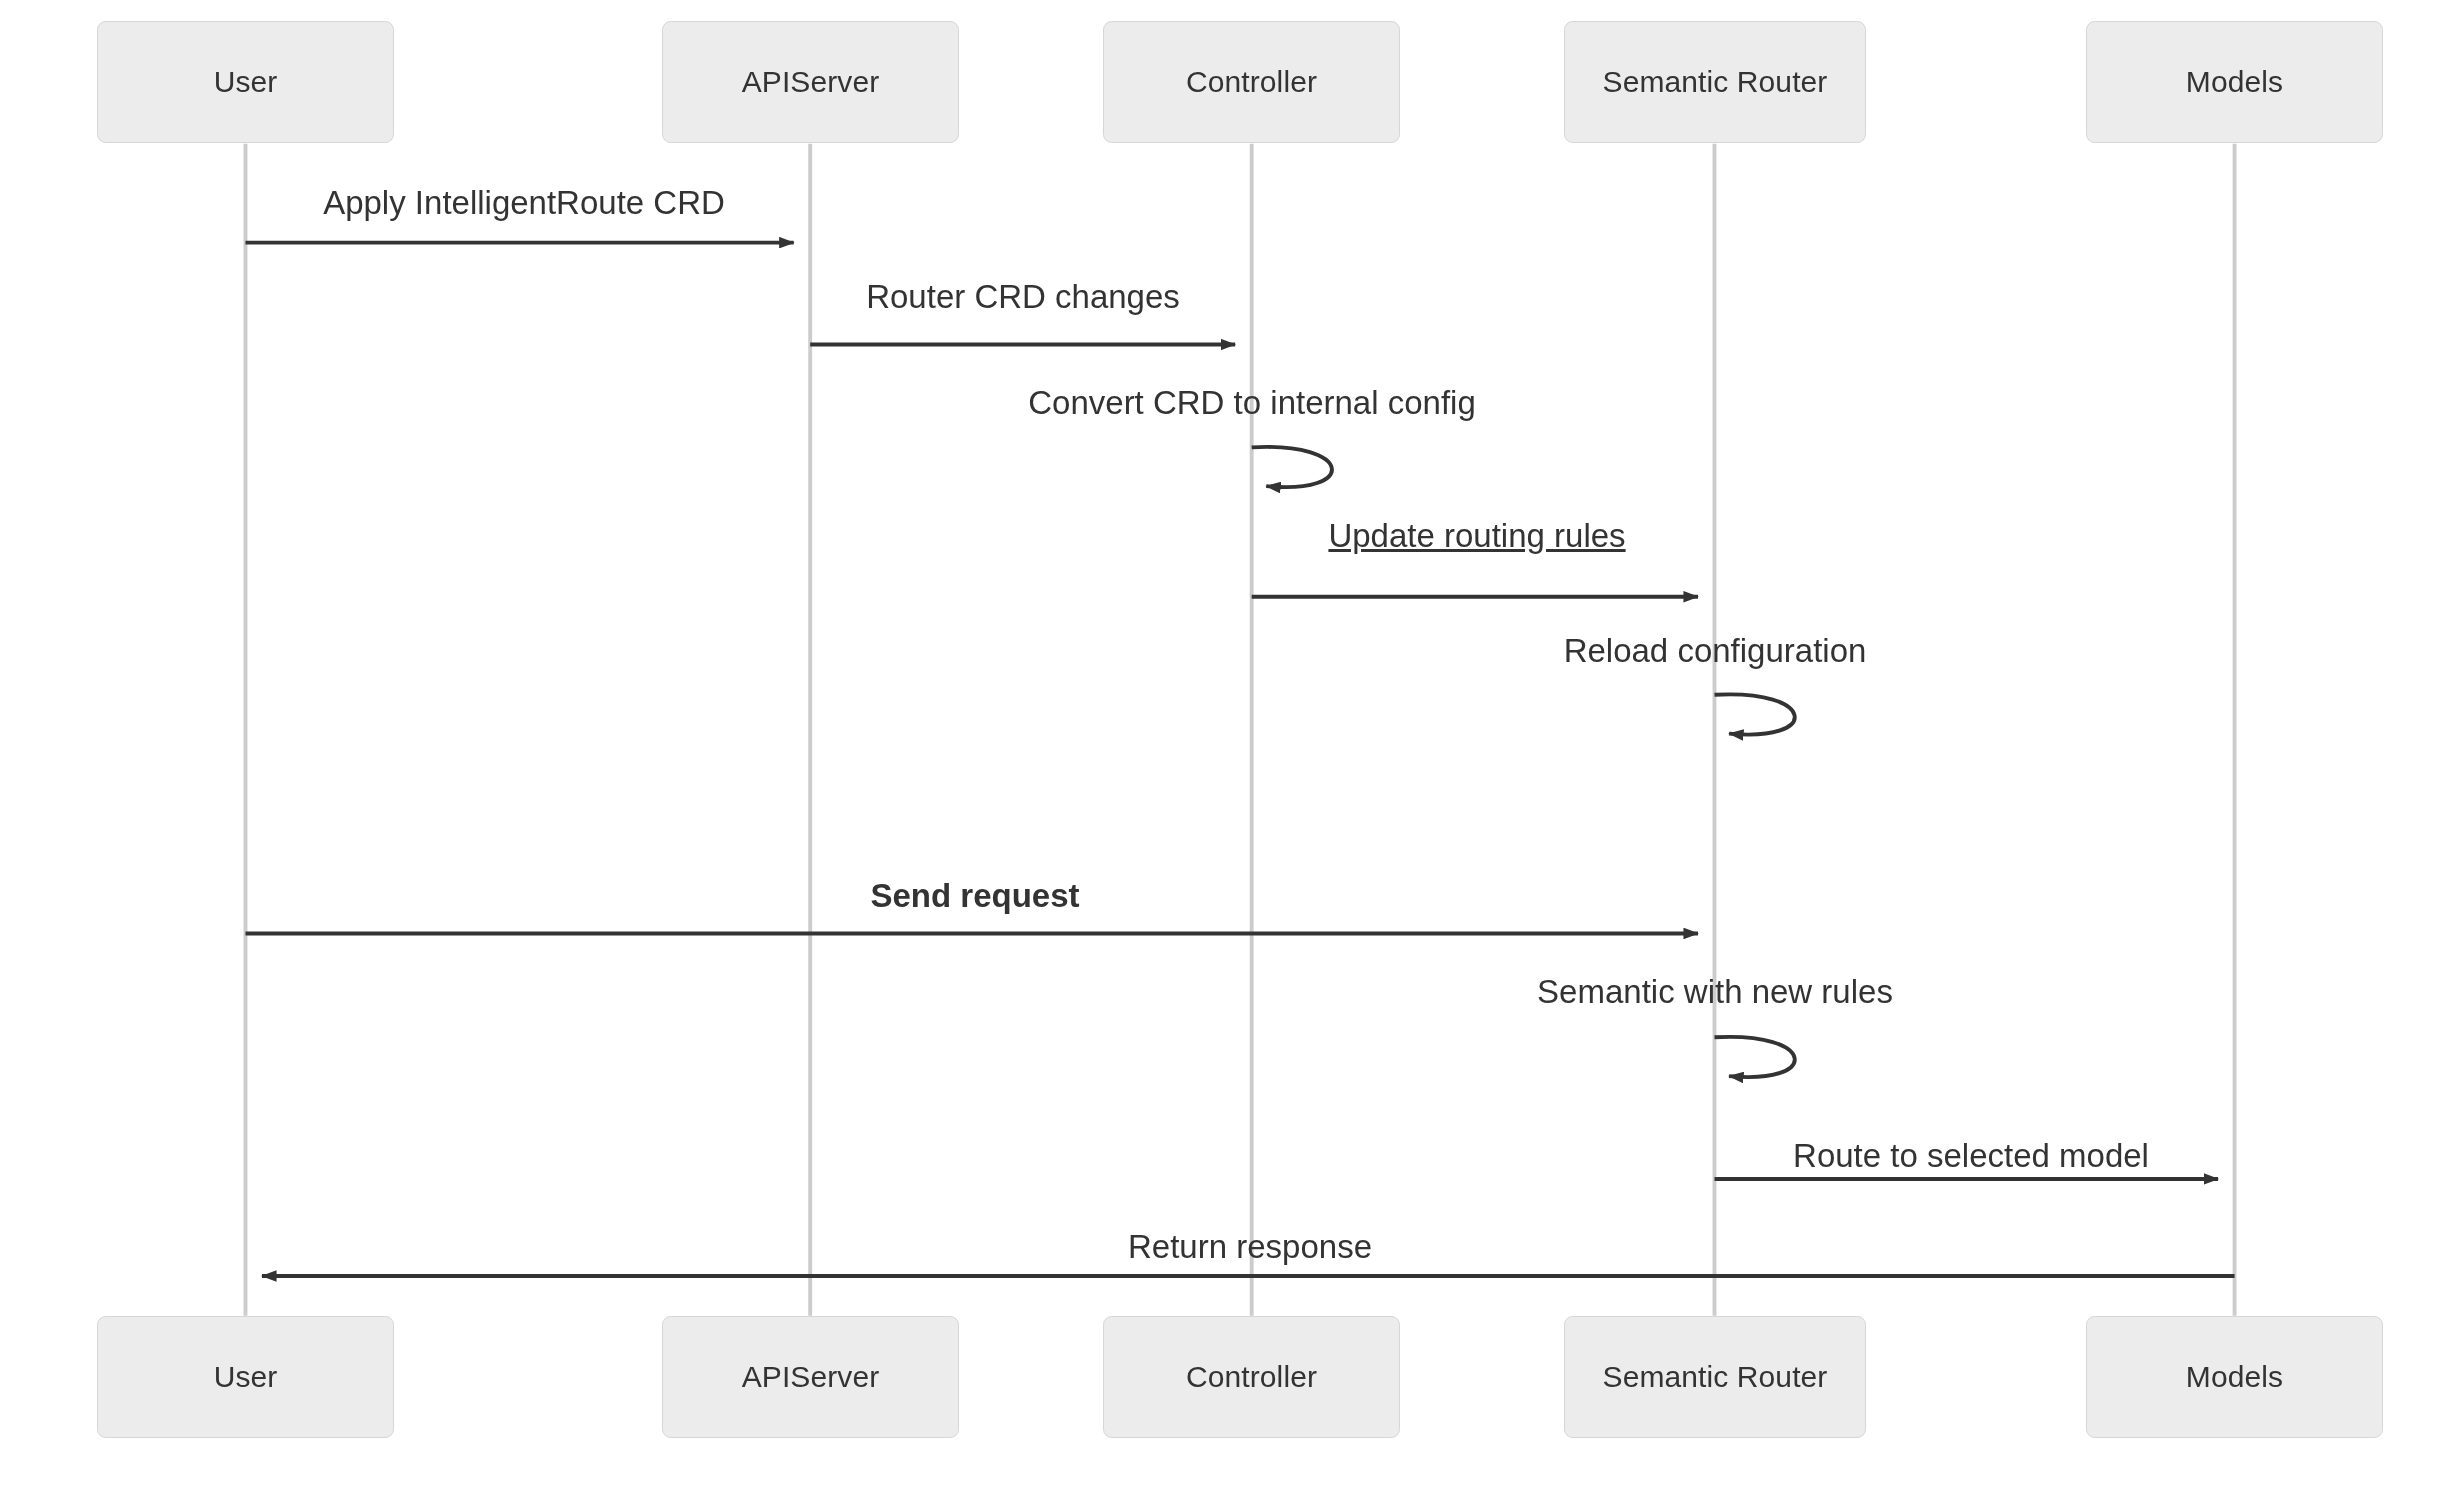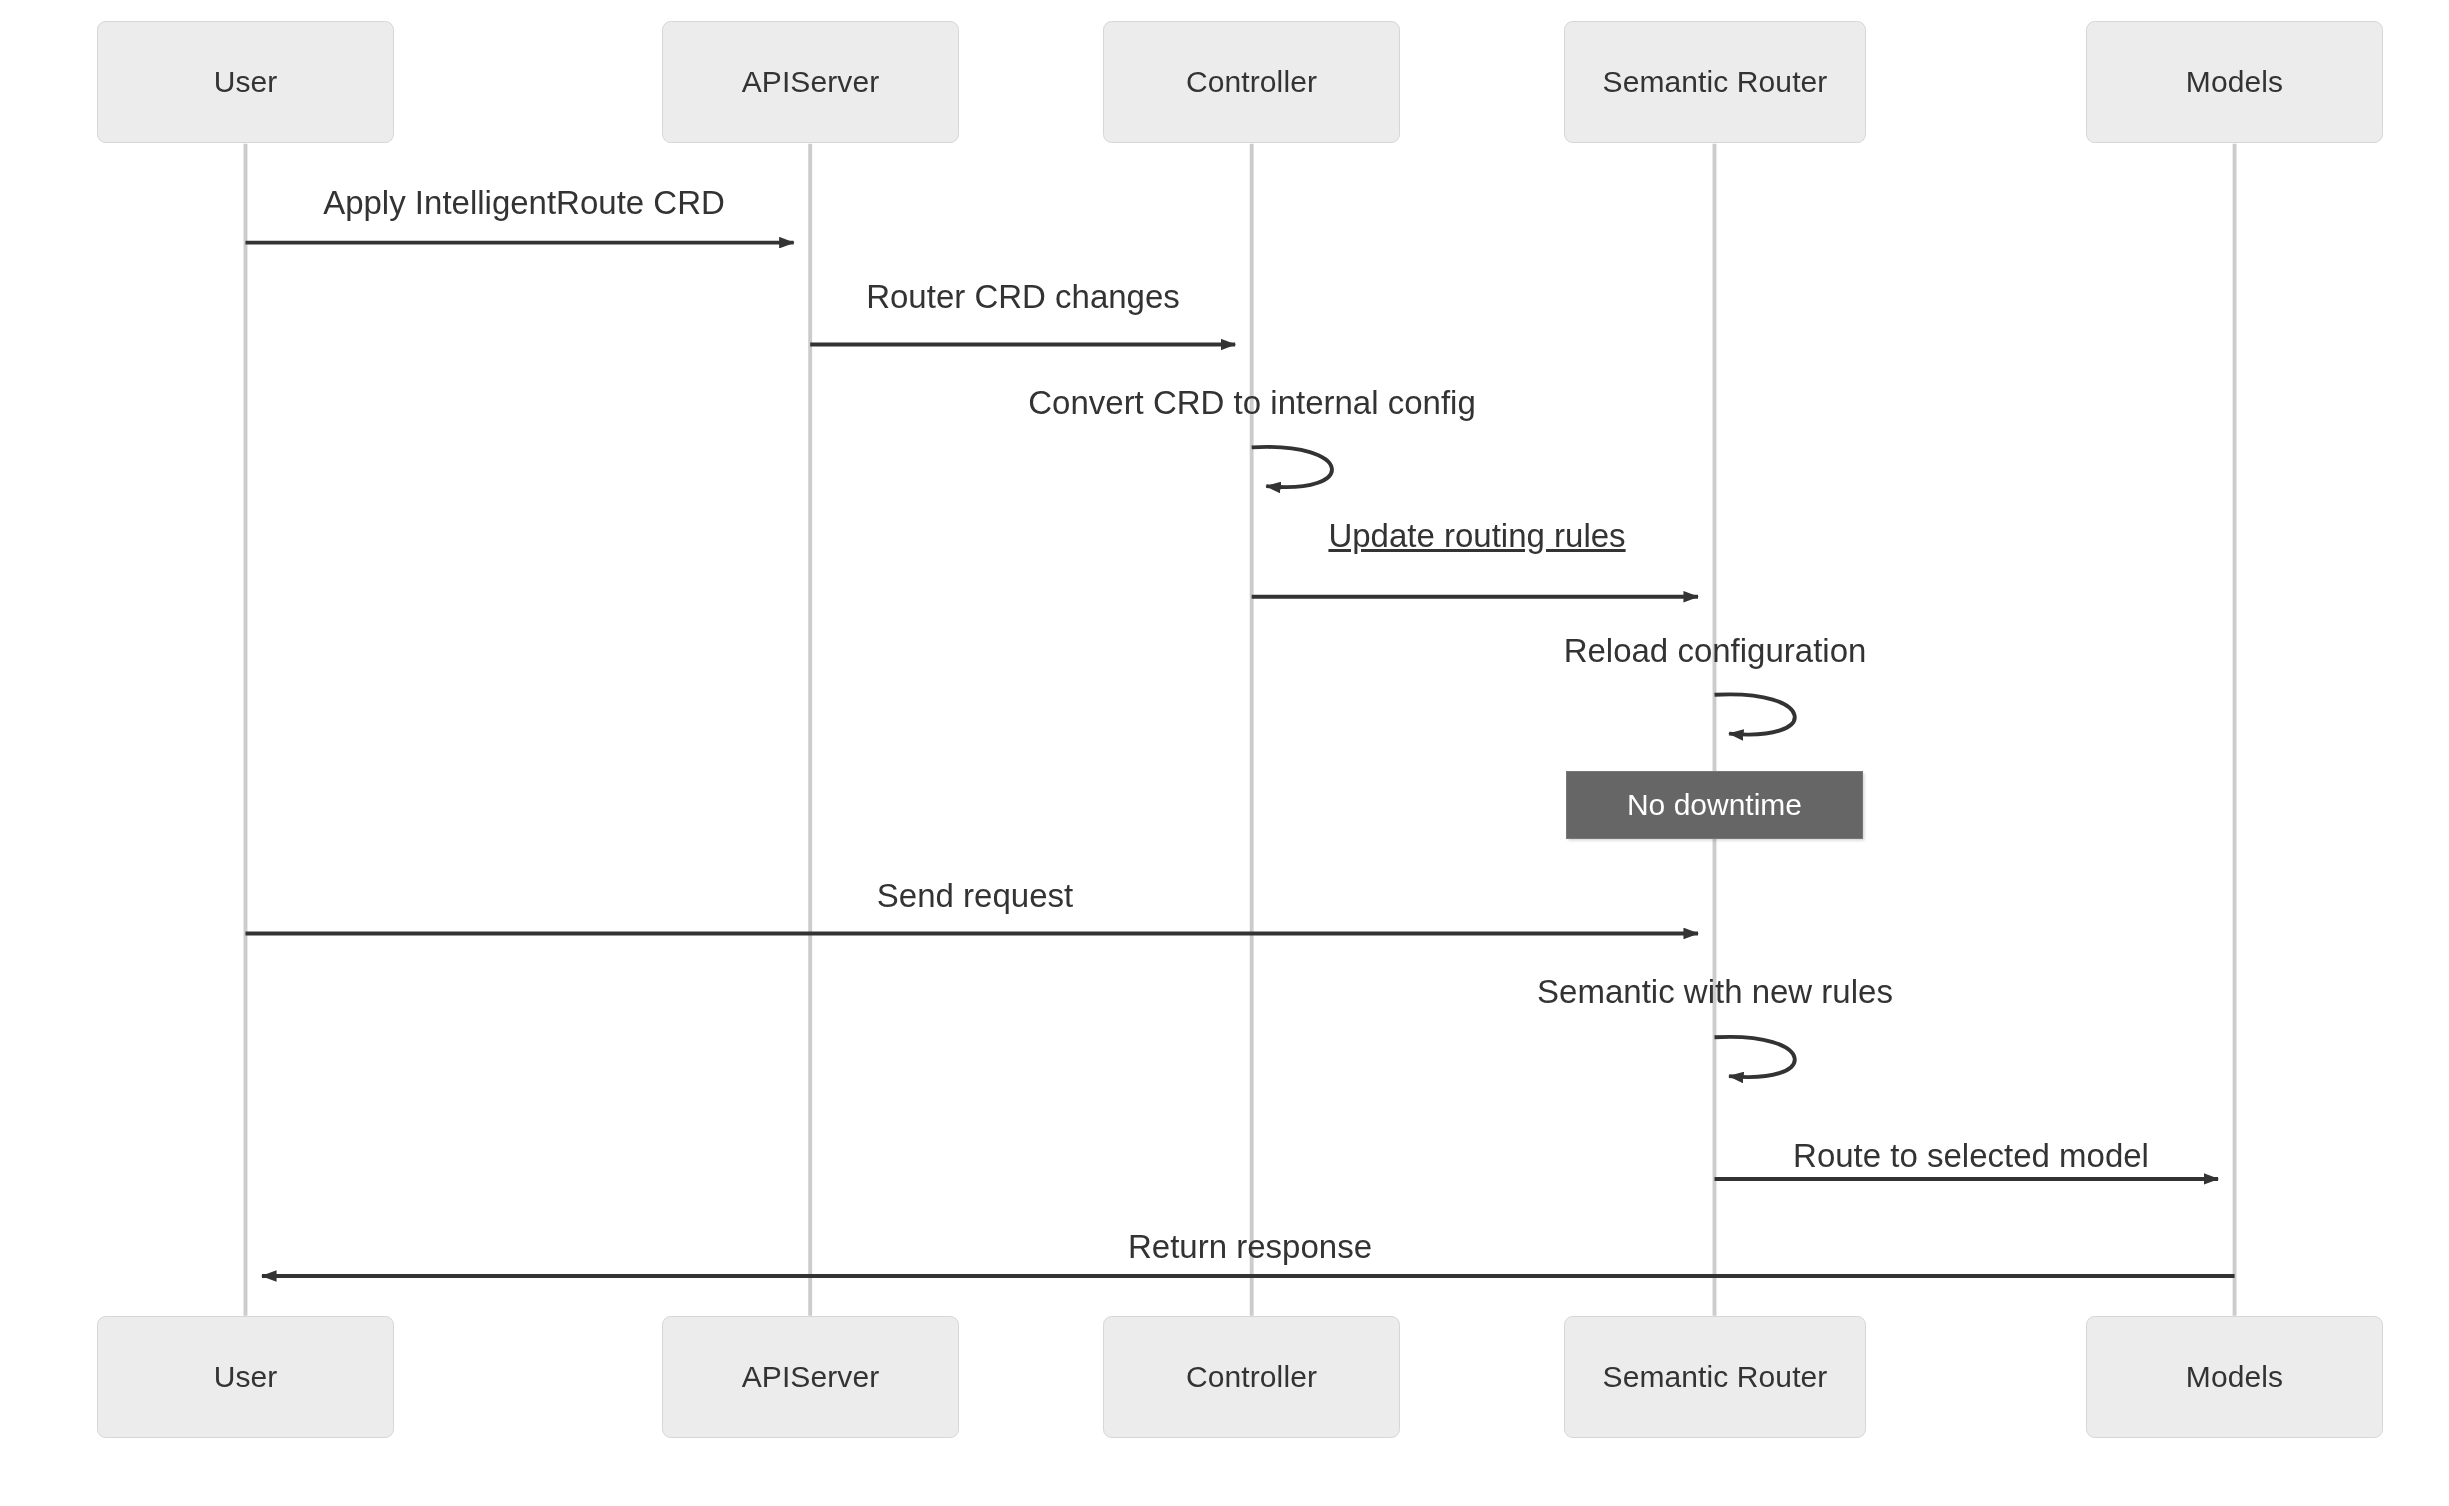--- a/index.html
+++ b/index.html
@@ -126,26 +126,23 @@
   <div class="msg-label" style="left:524px;top:184px;">Apply IntelligentRoute CRD</div>
 
   <div class="msg-label" style="left:1023px;top:278px;">Router CRD changes</div>
 
   <div class="msg-label" style="left:1252px;top:384px;">Convert CRD to internal config</div>
 
   <div class="msg-label" style="left:1477px;top:517px;text-decoration:underline;">Update routing rules</div>
 
   <div class="msg-label" style="left:1715px;top:632px;">Reload configuration</div>
 
-  <div class="msg-label" style="left:975px;top:877px;">Send request</div>
+  <div class="msg-label" style="left:975px;top:877px;font-weight:bold;">Send request</div>
 
   <div class="msg-label" style="left:1715px;top:973px;">Semantic with new rules</div>
 
   <div class="msg-label" style="left:1971px;top:1125px;margin-top:12px;">Route to selected model</div>
 
   <div class="msg-label" style="left:1250px;top:1220px;margin-top:8px;">Return response</div>
 
-  <div class="note-box" style="left:1566px;top:771px;width:297px;height:68px;">
-    <span>No downtime</span>
-  </div>
 
 </div>
 
 
 </body></html>

